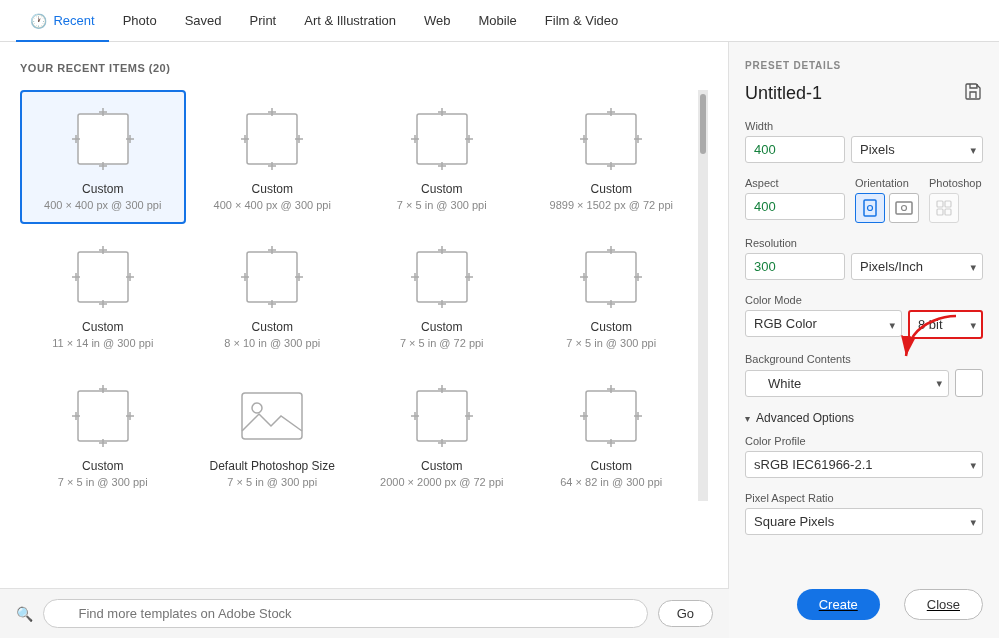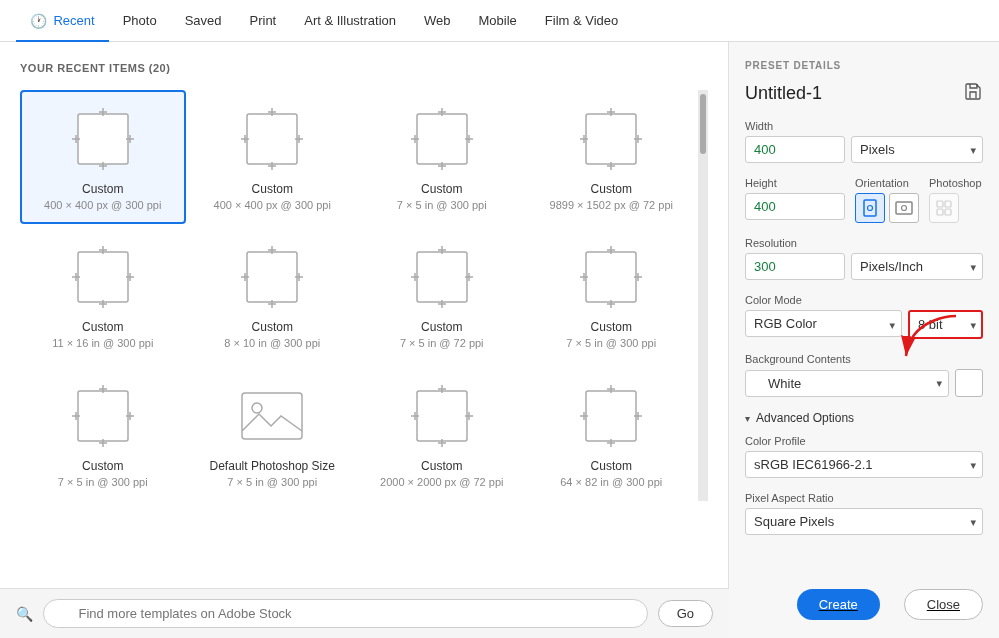--- a/index.html
+++ b/index.html
@@ -199,21 +199,21 @@
                 <line x1="31" y1="8" x2="39" y2="8" stroke="#aaa" stroke-width="1.5"></line>
                 <line x1="35" y1="58" x2="35" y2="66" stroke="#aaa" stroke-width="1.5"></line>
                 <line x1="31" y1="62" x2="39" y2="62" stroke="#aaa" stroke-width="1.5"></line>
                 <line x1="4" y1="35" x2="12" y2="35" stroke="#aaa" stroke-width="1.5"></line>
                 <line x1="8" y1="31" x2="8" y2="39" stroke="#aaa" stroke-width="1.5"></line>
                 <line x1="58" y1="35" x2="66" y2="35" stroke="#aaa" stroke-width="1.5"></line>
                 <line x1="62" y1="31" x2="62" y2="39" stroke="#aaa" stroke-width="1.5"></line>
               </svg>
             </div>
             <div class="preset-name">Custom</div>
-            <div class="preset-desc">11 × 16 in @ 300 ppi</div>
+            <div class="preset-desc">11 × 14 in @ 300 ppi</div>
           </div>
 
           <div class="preset-item">
             <div class="preset-icon">
               <svg viewBox="0 0 70 70" fill="none">
                 <rect x="10" y="10" width="50" height="50" rx="2" stroke="#aaa" stroke-width="1.5" fill="white"></rect>
                 <line x1="35" y1="4" x2="35" y2="12" stroke="#aaa" stroke-width="1.5"></line>
                 <line x1="31" y1="8" x2="39" y2="8" stroke="#aaa" stroke-width="1.5"></line>
                 <line x1="35" y1="58" x2="35" y2="66" stroke="#aaa" stroke-width="1.5"></line>
                 <line x1="31" y1="62" x2="39" y2="62" stroke="#aaa" stroke-width="1.5"></line>
@@ -371,21 +371,21 @@
             <option>Inches</option>
             <option>Centimeters</option>
           </select>
         </div>
       </div>
     </div>
 
     <div class="field-row">
       <div style="display:flex;gap:10px;align-items:flex-start;">
         <div style="flex:0 0 auto;">
-          <div class="field-label">Height</div>
+          <div class="field-label">Aspect</div>
           <input class="text-input" type="text" value="400" style="">
         </div>
         <div style="flex:0 0 auto;">
           <div class="field-label">Orientation</div>
           <div class="orientation-group">
             <div class="orient-btn active">
               <svg width="14" height="18" viewBox="0 0 14 18" fill="none">
                 <rect x="1" y="1" width="12" height="16" rx="1" stroke="#1473e6" stroke-width="1.5" fill="none"></rect>
                 <circle cx="7" cy="9" r="2.5" stroke="#1473e6" stroke-width="1.2" fill="none"></circle>
               </svg>

